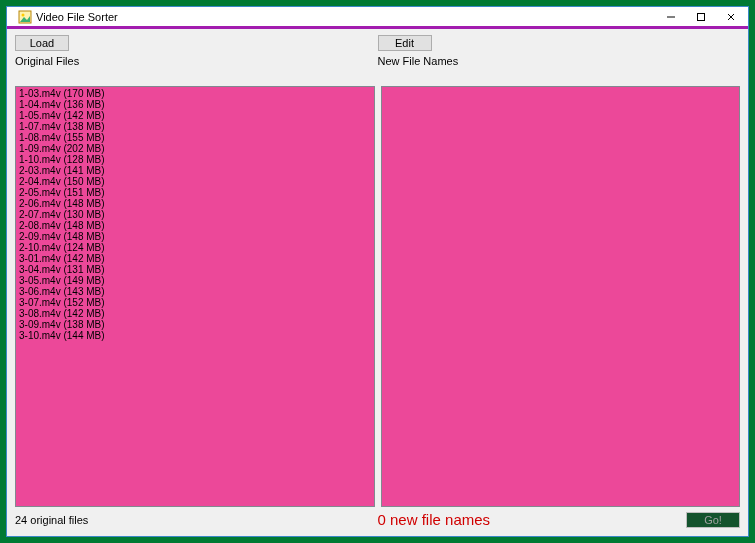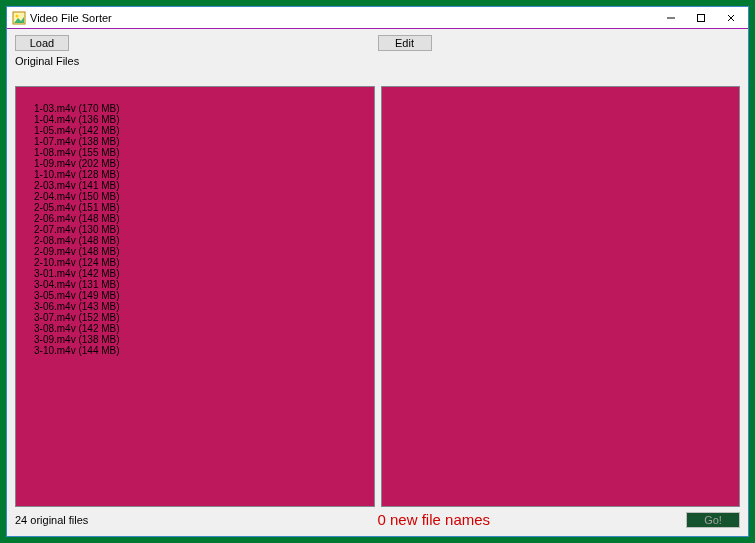--- a/index.html
+++ b/index.html
@@ -20,22 +20,22 @@
     background: #fff;
     border: 1px solid #3a88c7;
     height: 100%;
     display: flex;
     flex-direction: column;
   }
   .titlebar {
     height: 22px;
     display: flex;
     align-items: center;
-    padding: 0 2px 0 5px;
-    border-bottom: 1px solid #a21caf;
+    padding: 0 2px 0 11px;
+    border-bottom: 3px solid #a21caf;
     background: #fff;
   }
   .titlebar .icon {
     width: 14px; height: 14px;
     margin-right: 4px;
     display: flex; align-items: center; justify-content: center;
   }
   .titlebar .title {
     flex: 1;
     font-size: 11px;
@@ -83,25 +83,25 @@
     color: #000;
     margin-bottom: 19px;
   }
   .lists {
     flex: 1;
     display: flex;
     gap: 6px;
     min-height: 0;
   }
   .listbox {
-    background: #be185d;
+    background: #ec4899;
     border: 1px solid #828790;
     flex: 1;
     overflow: auto;
-    padding: 16px;
+    padding: 1px;
   }
   .listbox .row {
     font-size: 10px;
     line-height: 11px;
     padding: 0 2px;
     white-space: nowrap;
     color: #000;
   }
   .statusrow {
     display: flex;
@@ -164,20 +164,21 @@
         <div class="half">
           <button class="btn">Load</button>
         </div>
         <div class="half">
           <button class="btn">Edit</button>
         </div>
       </div>
 
       <div class="labels">
         <div class="half">Original Files</div>
+        <div class="half">New File Names</div>
       </div>
 
       <div class="lists">
         <div class="listbox" id="left-list">
             <div class="row">1-03.m4v (170 MB)</div>
             <div class="row">1-04.m4v (136 MB)</div>
             <div class="row">1-05.m4v (142 MB)</div>
             <div class="row">1-07.m4v (138 MB)</div>
             <div class="row">1-08.m4v (155 MB)</div>
             <div class="row">1-09.m4v (202 MB)</div>

